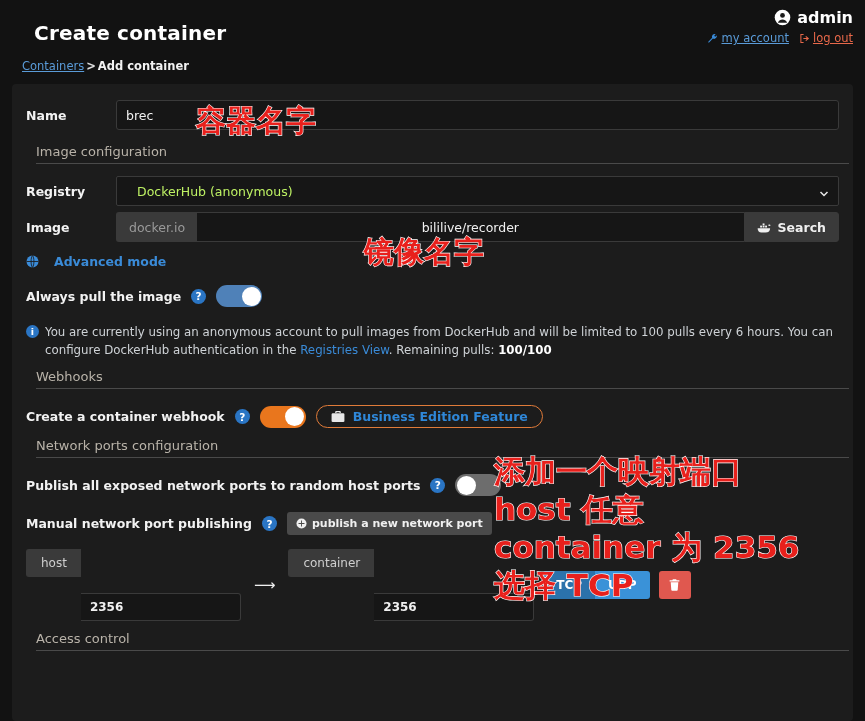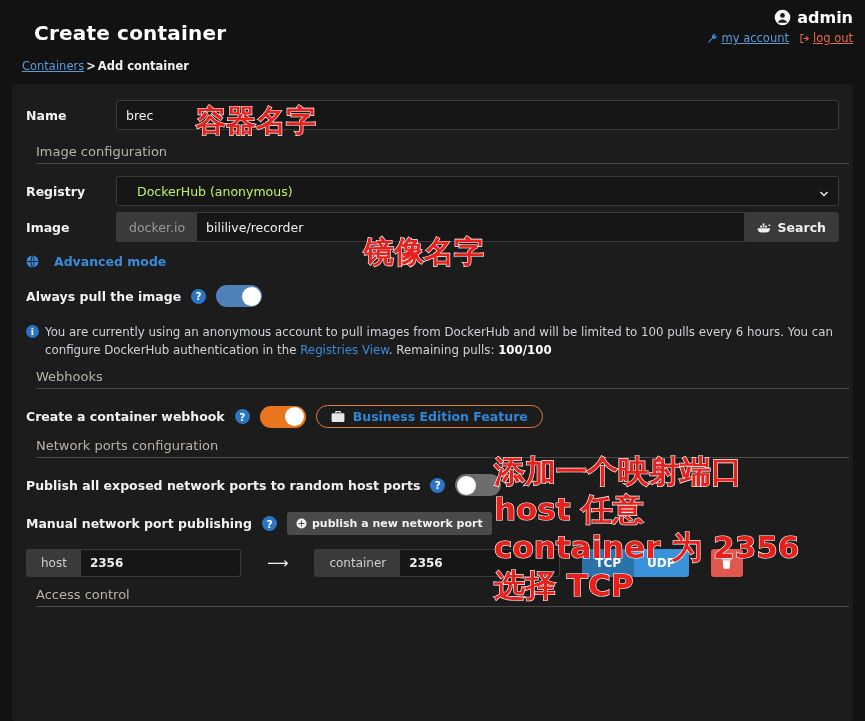--- a/index.html
+++ b/index.html
@@ -65,21 +65,21 @@
   .section-tight { margin-top: 10px; }
 
   
   .img-group { display: flex; align-items: stretch; width: 741px; }
   .img-prefix {
     background: #3a3a3a; color: #9a9a9a; font-size: 12.5px; height: 30px;
     display: flex; align-items: center; padding: 0 12px;
     border: 1px solid #3a3a3a; border-right: none; border-radius: 3px 0 0 3px;
   }
   .img-input {
-    flex: 1; border-radius: 0; border-left: none; border-right: none;
+    flex: 1; border-radius: 0; border-left: none; border-right: none; text-align: center;
   }
   .btn-search {
     background: #3a3a3a; color: #f0f0f0; font-size: 12.5px; font-weight: 700;
     height: 30px; display: flex; align-items: center; gap: 6px; padding: 0 12px;
     border: 1px solid #3a3a3a; border-radius: 0 3px 3px 0; cursor: pointer;
   }
 
   .adv-mode {
     display: flex; align-items: center; gap: 15px; color: #3a8bd8;
     font-size: 12.5px; font-weight: 600; margin-top: 12px; cursor: pointer;
@@ -125,30 +125,30 @@
 
   
   .btn-publish {
     display: inline-flex; align-items: center; gap: 5px;
     background: #4a4a4a; color: #f0f0f0; font-size: 11px; font-weight: 700;
     border: none; border-radius: 3px; padding: 5px 9px; cursor: pointer;
     font-family: "DejaVu Sans", "Liberation Sans", sans-serif;
   }
 
   
-  .port-row { display: flex; align-items: center; gap: 22px; margin-top: 14px; }
+  .port-row { display: flex; align-items: center; gap: 9px; margin-top: 14px; }
   .port-group { display: flex; align-items: stretch; }
   .port-prefix {
     background: #3a3a3a; color: #cfcfcf; font-size: 12px; height: 28px;
     display: flex; align-items: center; padding: 0 14px;
     border: 1px solid #3a3a3a; border-right: none; border-radius: 3px 0 0 3px;
   }
   .port-input {
     width: 160px; height: 28px; border-radius: 0 3px 3px 0; border-left: none;
-    font-weight: 700; font-size: 12px;
+    font-weight: 700; font-size: 12px; margin-top: 44px;
   }
   .arrow { color: #f0f0f0; font-size: 15px; padding: 0 4px; }
   .proto { display: flex; }
   .btn-proto {
     font-size: 12px; font-weight: 700; color: #fff; border: none; height: 28px;
     padding: 0 13px; cursor: pointer; font-family: "DejaVu Sans", "Liberation Sans", sans-serif;
   }
   .btn-proto.sel-proto { background: #2b72ab; border-radius: 3px 0 0 3px; }
   .btn-proto.unsel-proto { background: #3a92d8; border-radius: 0 3px 3px 0; }
   .btn-del {

